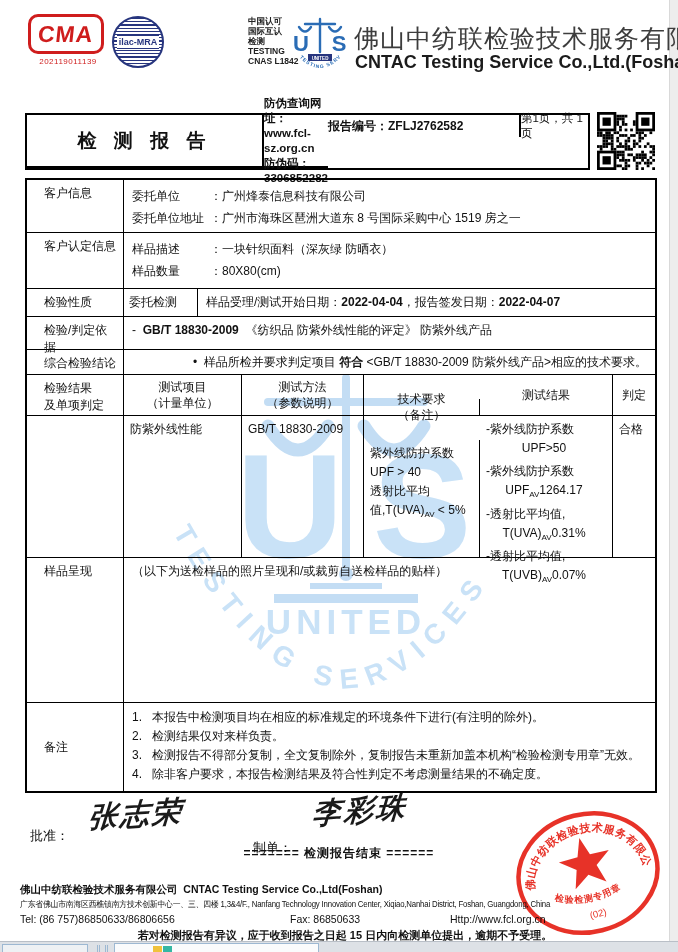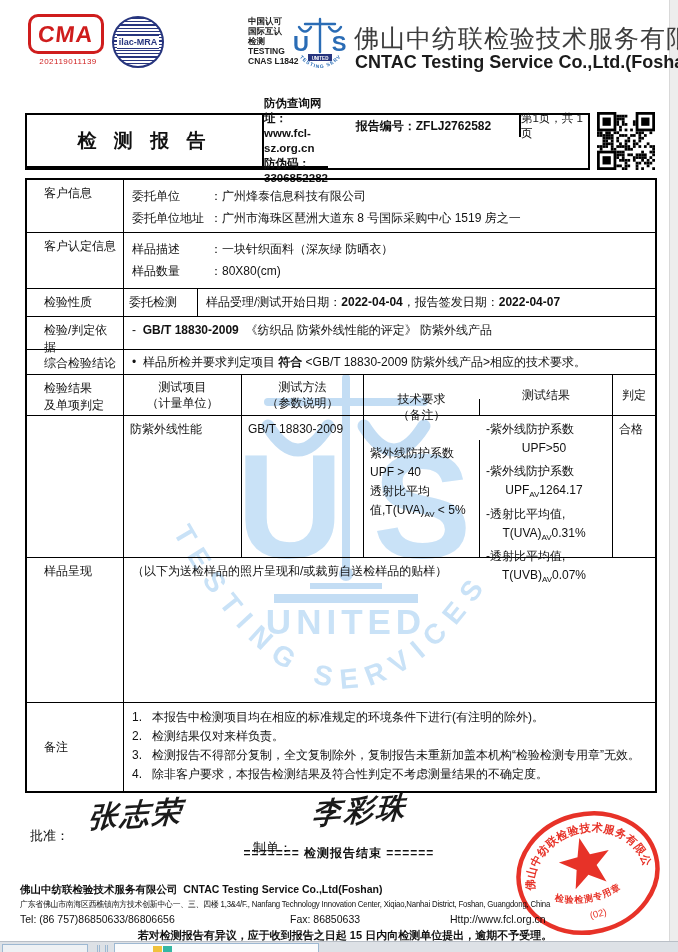--- a/index.html
+++ b/index.html
@@ -38,41 +38,41 @@
   
   .title-table { position:absolute; left:25px; top:113px; width:565px; height:57px;
     border:2px solid #000; display:flex; flex-direction:row; }
   .tt-row1 { flex:1; display:flex; border-bottom:2px solid #000; }
   .tt-row2 { height:22px; display:flex; }
   .tt-title { width:237px; border-right:2px solid #000; display:flex; align-items:center;
     justify-content:center; font-size:19px; font-weight:700; letter-spacing:6px; }
   .tt-anti { flex:1; display:flex; flex-direction:column; align-items:center;
     justify-content:center; font-size:11.5px; font-weight:600; line-height:15px; }
   .tt-repno { width:193px; border-right:2px solid #000; display:flex; align-items:center;
-    justify-content:center; font-size:12px; font-weight:700; }
+    font-size:12px; font-weight:700; }
   .tt-page { flex:1; display:flex; align-items:center; justify-content:center; font-size:11.5px; }
 
   .qr { position:absolute; left:597px; top:112px; width:58px; height:58px; }
 
   
   .main-table { position:absolute; left:25px; top:178px; width:632px;
     border:2px solid #000; font-size:12px; background:transparent; z-index:2; }
   .row { display:flex; border-bottom:1.5px solid #000; }
   .row:last-child { border-bottom:none; }
   .lbl { width:85px; border-right:1.5px solid #000; padding:5px 5px; flex-shrink:0;margin-left:12px; }
   .cell { flex:1; padding:5px 8px; }
   .fields .f { display:flex; line-height:22px; }
   .fields .k { width:78px; flex-shrink:0; }
   .r1 { height:53px; } .r2 { height:56px; } .r3 { height:28px; }
   .r4 { height:33px; } .r5 { height:25px; }
   .r-head { height:41px; } .r-data { height:142px; }
   .r-sample { height:145px; } .r-notes { height:88px; }
   .type-cell { width:74px; border-right:1.5px solid #000; padding:5px 5px; flex-shrink:0; }
   .bold { font-weight:700; }
-  .r5 .cell { padding-top:4px; }
+  .r5 .cell { padding-top:4px;text-align:right; }
 
   
   .c { border-right:1.5px solid #000; padding:4px 6px; flex-shrink:0; }
   .c-item { width:118px; } .c-method { width:122px; } .c-req { width:116px;margin-top:24px; }
   .c-res { width:133px; } .c-verdict { flex:1; border-right:none; text-align:left;font-family:Liberation Serif, serif; }
   .r-head .c { display:flex; flex-direction:column; align-items:center;
     justify-content:center; line-height:16px; }
   .r-data .c { line-height:19px; }
   .rl.pair { display:flex; justify-content:center; padding-right:4px; }
   sub { font-size:8px; }

